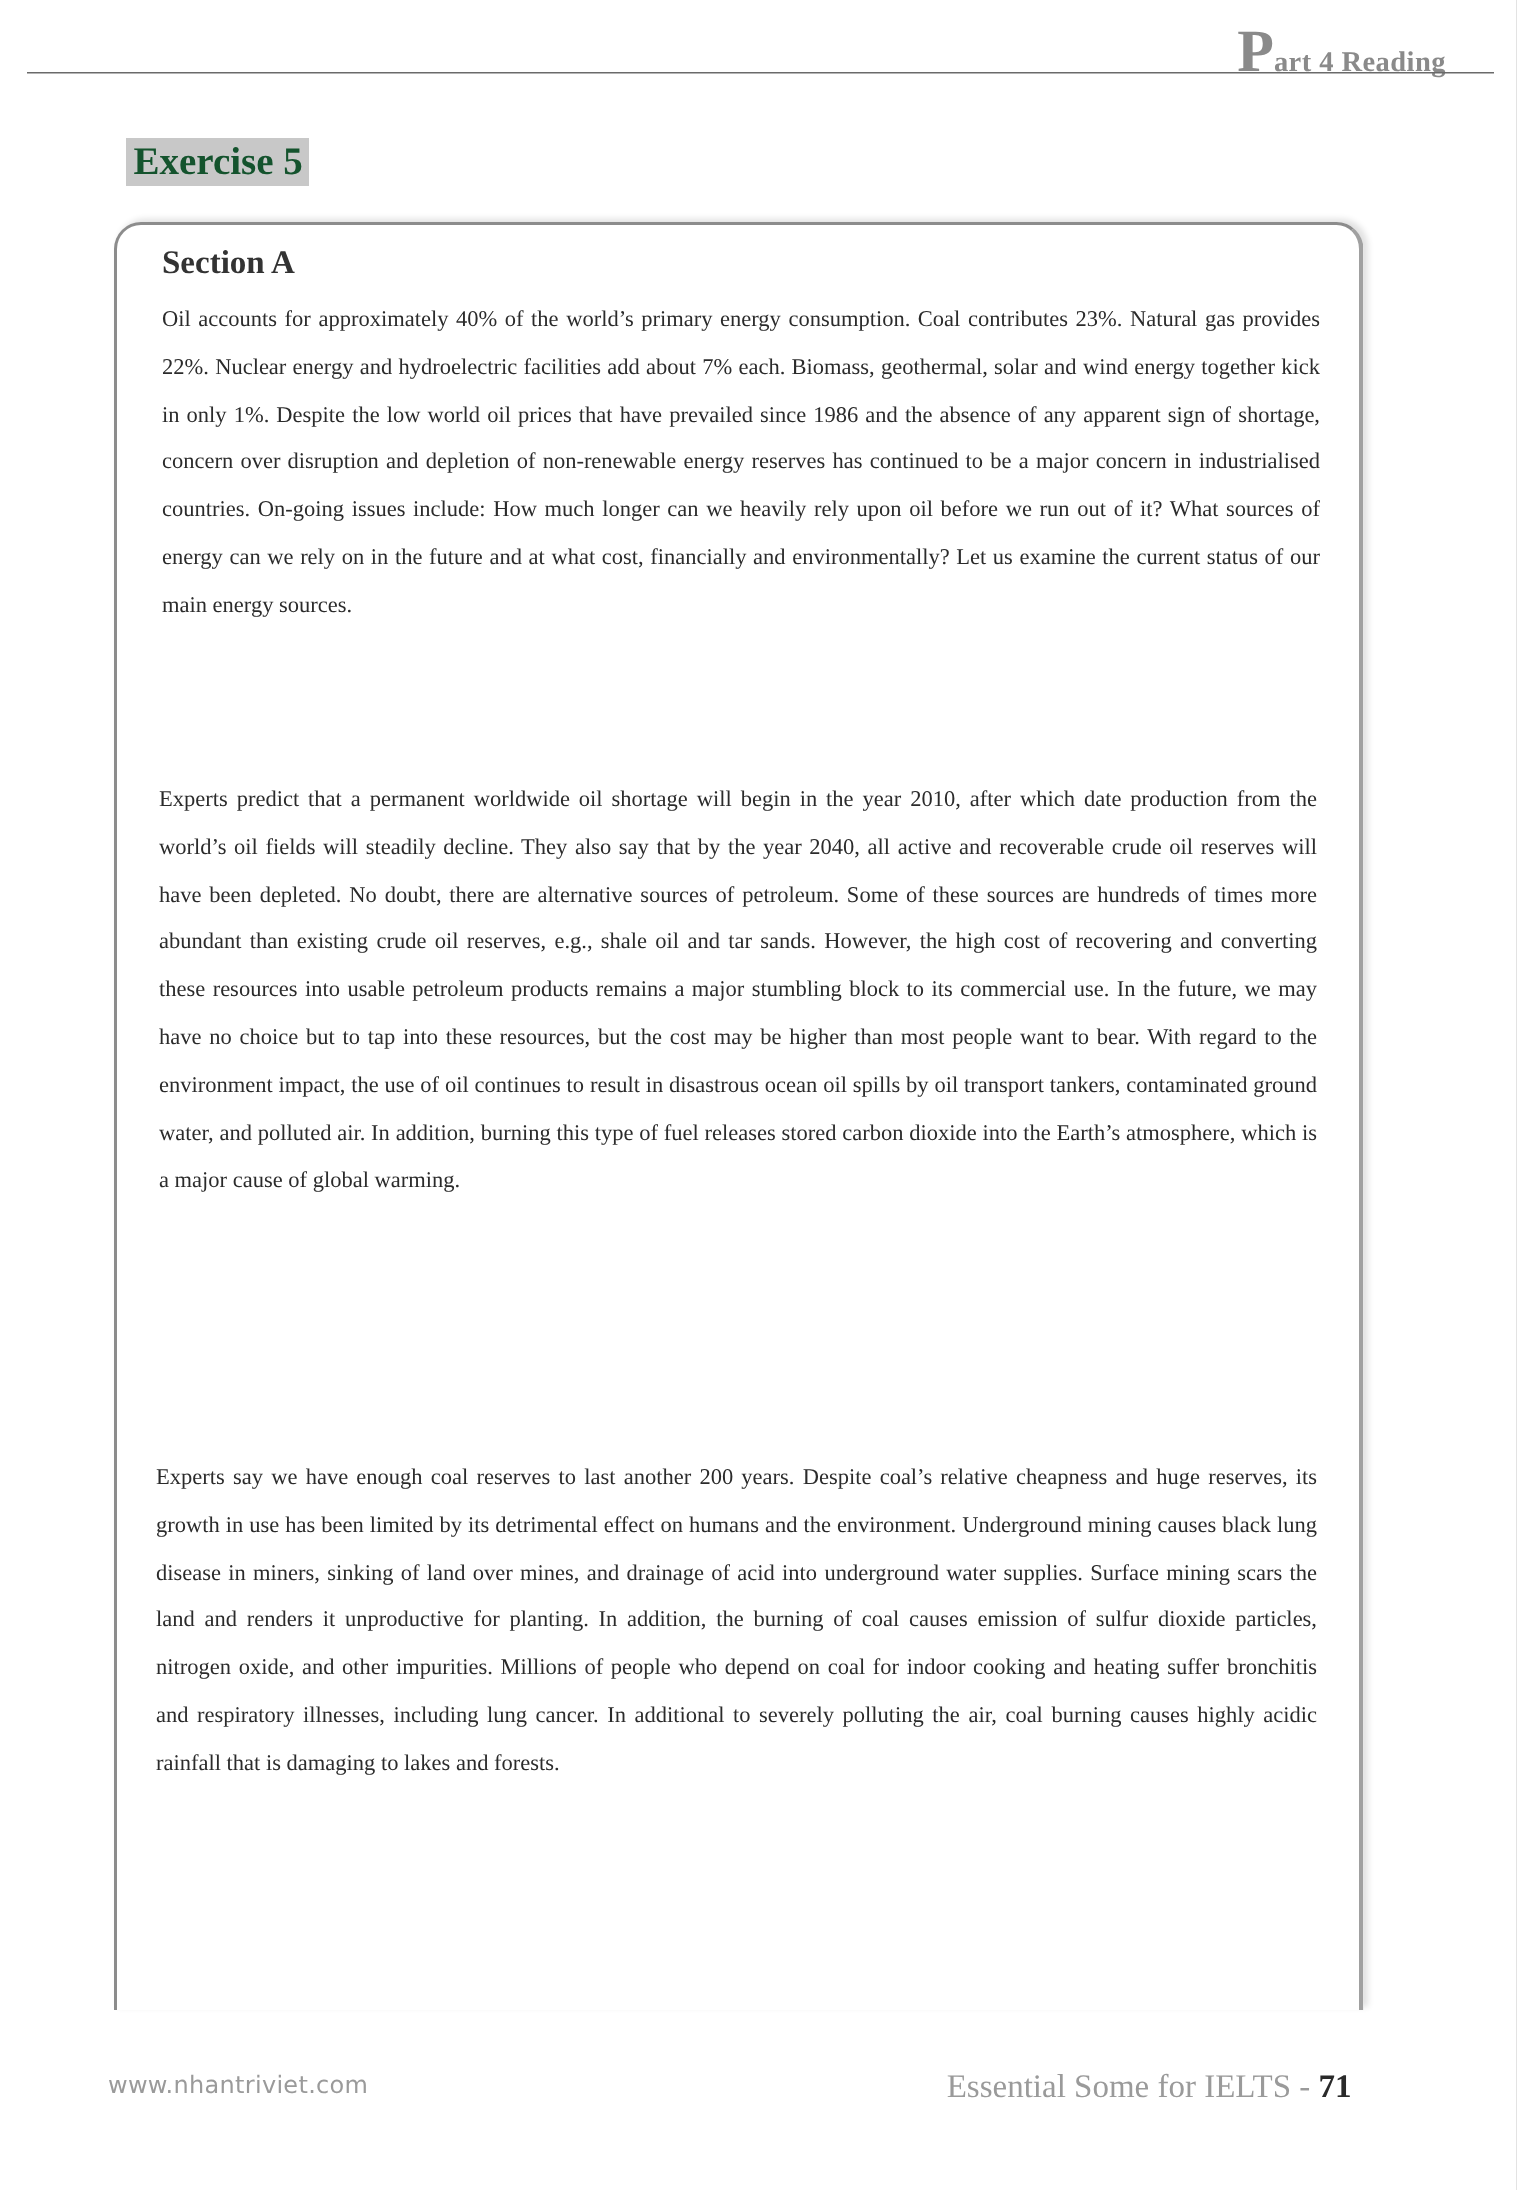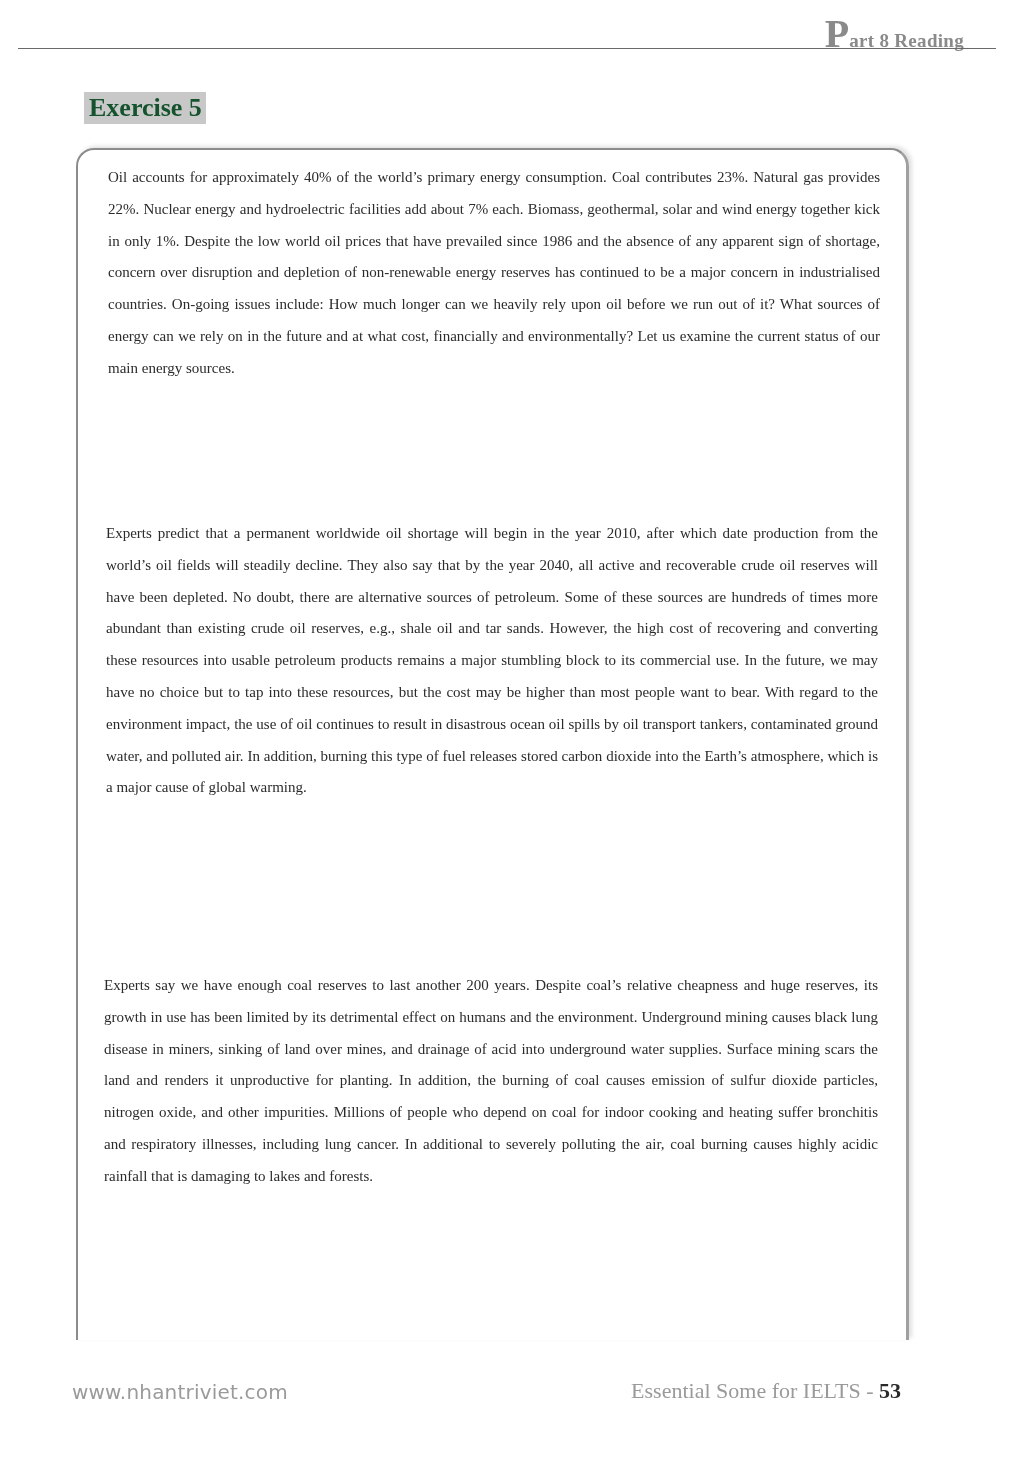--- a/index.html
+++ b/index.html
@@ -87,55 +87,56 @@
   }
   #sec-a { top: 12px; }
   #sec-b { top: 368px; left: 28px; width: 772px; }
   #sec-c { top: 820px; left: 26px; width: 774px; }
 
   .footer-url {
     position: absolute;
     left: 72px;
     top: 1380px;
     font-family: "DejaVu Sans", sans-serif;
-    font-size: 20px;
+    font-size: 16px;
     color: #9a9a9a;
     letter-spacing: 0.2px;
   }
   .footer-title {
     position: absolute;
     right: 110px;
     top: 1378px;
     font-size: 22px;
     color: #9a9a9a;
     white-space: nowrap;
   }
   .footer-title .page-num {
     color: #2a2a2a;
     font-weight: bold;
   }
 </style>
 </head>
 <body>
 
 <div class="running-head">
-  <span class="big-p">P</span><span class="rest">art 8  Reading</span>
+  <span class="big-p">P</span><span class="rest">art 4  Reading</span>
 </div>
 <div class="header-line"></div>
 
 <div class="exercise-badge">Exercise 5</div>
 
 <div class="passage-box">
   <div class="section" id="sec-a">
+    <h2 class="section-heading">Section A</h2>
     <p class="section-body">Oil accounts for approximately 40% of the world’s primary energy consumption. Coal contributes 23%. Natural gas provides 22%. Nuclear energy and hydroelectric facilities add about 7% each. Biomass, geothermal, solar and wind energy together kick in only 1%. Despite the low world oil prices that have prevailed since 1986 and the absence of any apparent sign of shortage, concern over disruption and depletion of non-renewable energy reserves has continued to be a major concern in industrialised countries. On-going issues include: How much longer can we heavily rely upon oil before we run out of it? What sources of energy can we rely on in the future and at what cost, financially and environmentally? Let us examine the current status of our main energy sources.</p>
   </div>
   <div class="section" id="sec-b">
     <p class="section-body">Experts predict that a permanent worldwide oil shortage will begin in the year 2010, after which date production from the world’s oil fields will steadily decline. They also say that by the year 2040, all active and recoverable crude oil reserves will have been de­pleted. No doubt, there are alternative sources of petroleum. Some of these sources are hundreds of times more abundant than existing crude oil reserves, e.g., shale oil and tar sands. However, the high cost of recovering and converting these resources into usable petroleum products remains a major stumbling block to its commercial use. In the fu­ture, we may have no choice but to tap into these resources, but the cost may be higher than most people want to bear. With regard to the environment impact, the use of oil continues to result in disastrous ocean oil spills by oil transport tankers, contaminated ground water, and polluted air. In addition, burning this type of fuel releases stored carbon dioxide into the Earth’s atmosphere, which is a major cause of global warming.</p>
   </div>
   <div class="section" id="sec-c">
     <p class="section-body">Experts say we have enough coal reserves to last another 200 years. Despite coal’s rela­tive cheapness and huge reserves, its growth in use has been limited by its detrimental effect on humans and the environment. Underground mining causes black lung disease in miners, sinking of land over mines, and drainage of acid into underground water supplies. Surface mining scars the land and renders it unproductive for planting. In add­ition, the burning of coal causes emission of sulfur dioxide particles, nitrogen oxide, and other impurities. Millions of people who depend on coal for indoor cooking and heating suffer bronchitis and respiratory illnesses, including lung cancer. In additional to severely polluting the air, coal burning causes highly acidic rainfall that is damaging to lakes and forests.</p>
   </div>
 </div>
 
 <div class="footer-url">www.nhantriviet.com</div>
 <div class="footer-title">
-  <span>Essential Some for IELTS</span><span> - </span><span class="page-num">53</span>
+  <span>Essential Some for IELTS</span><span> - </span><span class="page-num">71</span>
 </div>
 
 </body></html>

